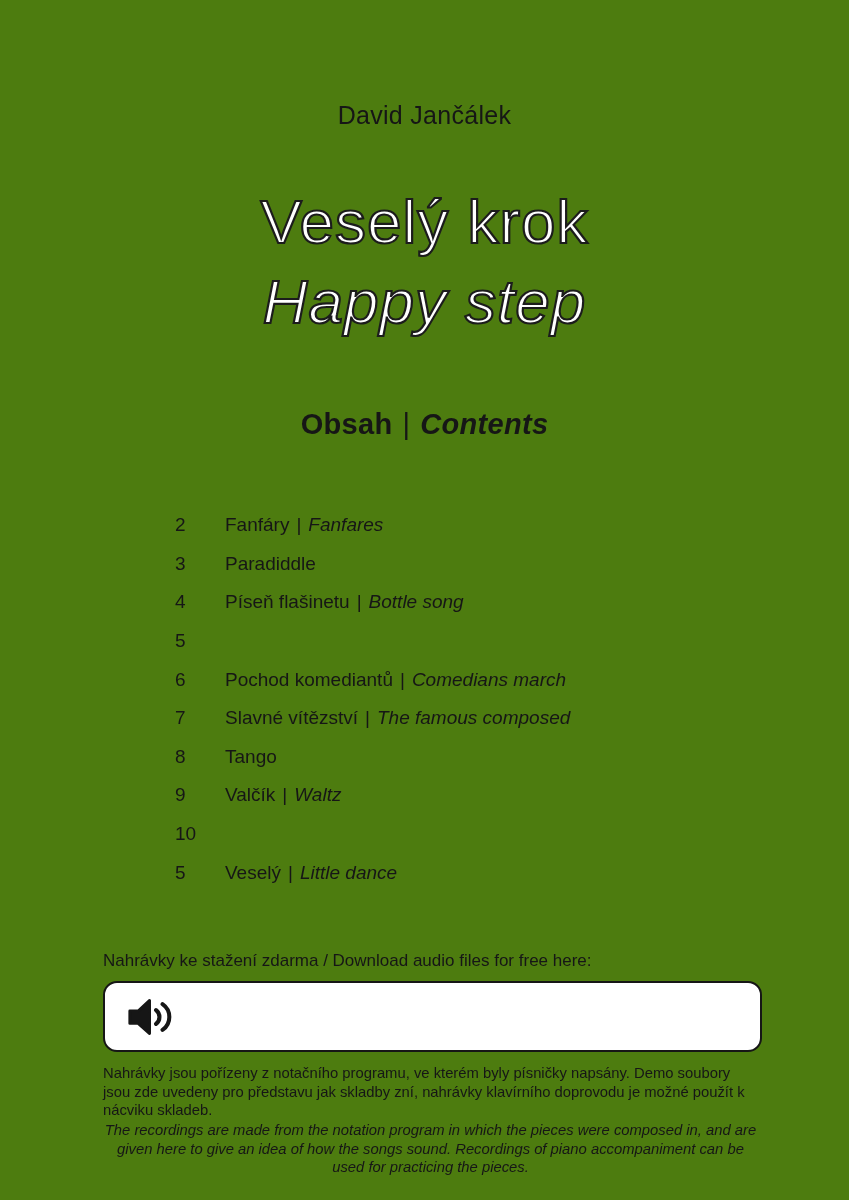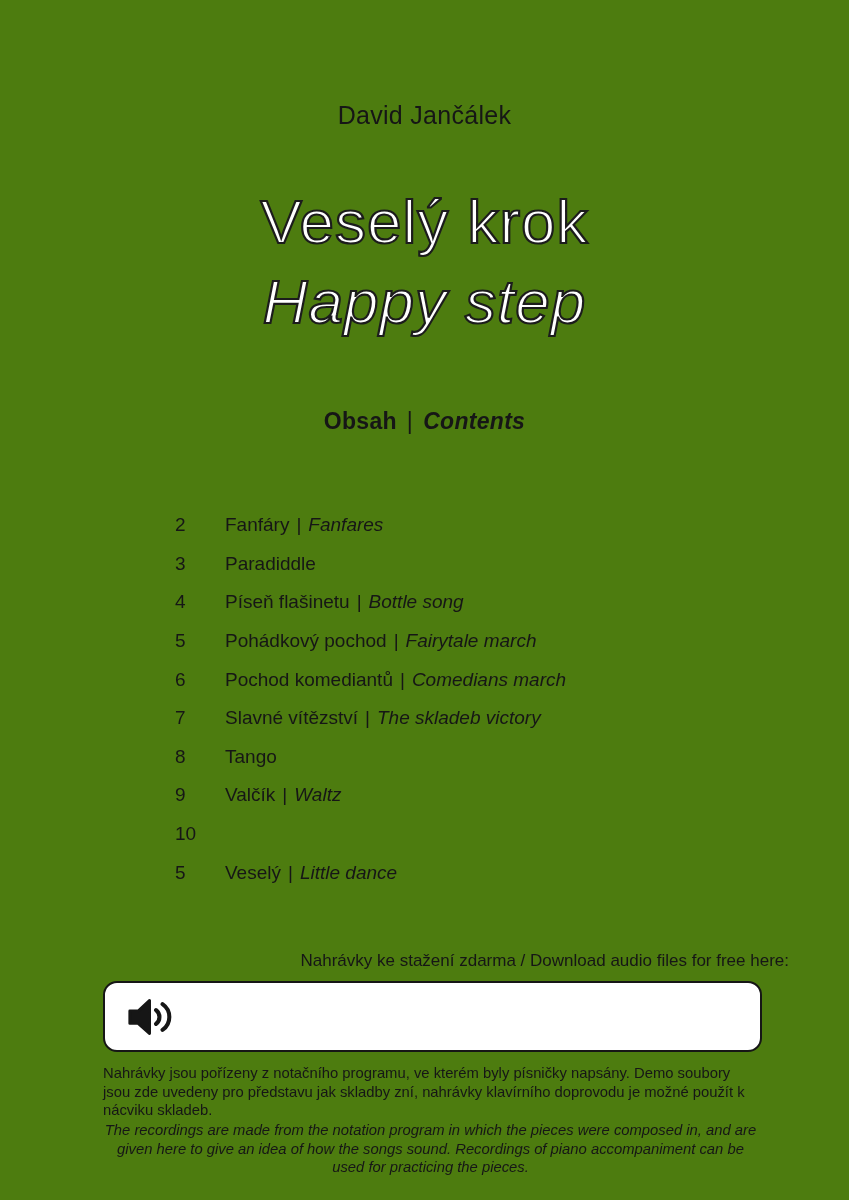--- a/index.html
+++ b/index.html
@@ -38,21 +38,21 @@
     color: #ffffff;
     -webkit-text-stroke: 2.2px #1c1c1c;
     text-stroke: 2.2px #1c1c1c;
   }
 
   .contents-heading {
     position: absolute;
     top: 408px; left: 0; right: 0;
     margin: 0;
     text-align: center;
-    font-size: 23px;
+    font-size: 29px;
     font-weight: 600;
     letter-spacing: 0.3px;
   }
   .hsep { font-weight: 400; margin: 0 10px; }
 
   .toc {
     position: absolute;
     top: 506px; left: 175px; right: 60px;
     font-size: 19px;
     font-weight: 500;
@@ -65,21 +65,20 @@
   .toc-num { width: 50px; flex: 0 0 50px; }
   .toc-title { white-space: nowrap; }
   .sep { font-weight: 400; margin: 0 7px; }
   .sep:empty { margin: 0; }
 
   .dl-label {
     position: absolute;
     top: 951px; left: 103px; right: 60px;
     font-size: 17px;
     font-weight: 500;
-    text-align: right;
   }
   .dl-box {
     position: absolute;
     top: 981px; left: 103px;
     width: 633px; height: 67px;
     border: 2.5px solid #161616;
     border-radius: 14px;
     display: flex;
     align-items: center;
     padding-left: 22px;
@@ -124,29 +123,28 @@
     <div class="toc-row">
       <span class="toc-num">3</span>
       <span class="toc-title"><span>Paradiddle</span><span class="sep"></span><span class="italic"></span></span>
     </div>
     <div class="toc-row">
       <span class="toc-num">4</span>
       <span class="toc-title"><span>Píseň flašinetu</span><span class="sep">|</span><span class="italic">Bottle song</span></span>
     </div>
     <div class="toc-row">
       <span class="toc-num">5</span>
-      <span class="toc-title"><span>Pohádkový pochod</span><span class="sep">|</span><span class="italic">Fairytale march</span></span>
     </div>
     <div class="toc-row">
       <span class="toc-num">6</span>
       <span class="toc-title"><span>Pochod komediantů</span><span class="sep">|</span><span class="italic">Comedians march</span></span>
     </div>
     <div class="toc-row">
       <span class="toc-num">7</span>
-      <span class="toc-title"><span>Slavné vítězství</span><span class="sep">|</span><span class="italic">The skladeb victory</span></span>
+      <span class="toc-title"><span>Slavné vítězství</span><span class="sep">|</span><span class="italic">The famous composed</span></span>
     </div>
     <div class="toc-row">
       <span class="toc-num">8</span>
       <span class="toc-title"><span>Tango</span><span class="sep"></span><span class="italic"></span></span>
     </div>
     <div class="toc-row">
       <span class="toc-num">9</span>
       <span class="toc-title"><span>Valčík</span><span class="sep">|</span><span class="italic">Waltz</span></span>
     </div>
     <div class="toc-row">

